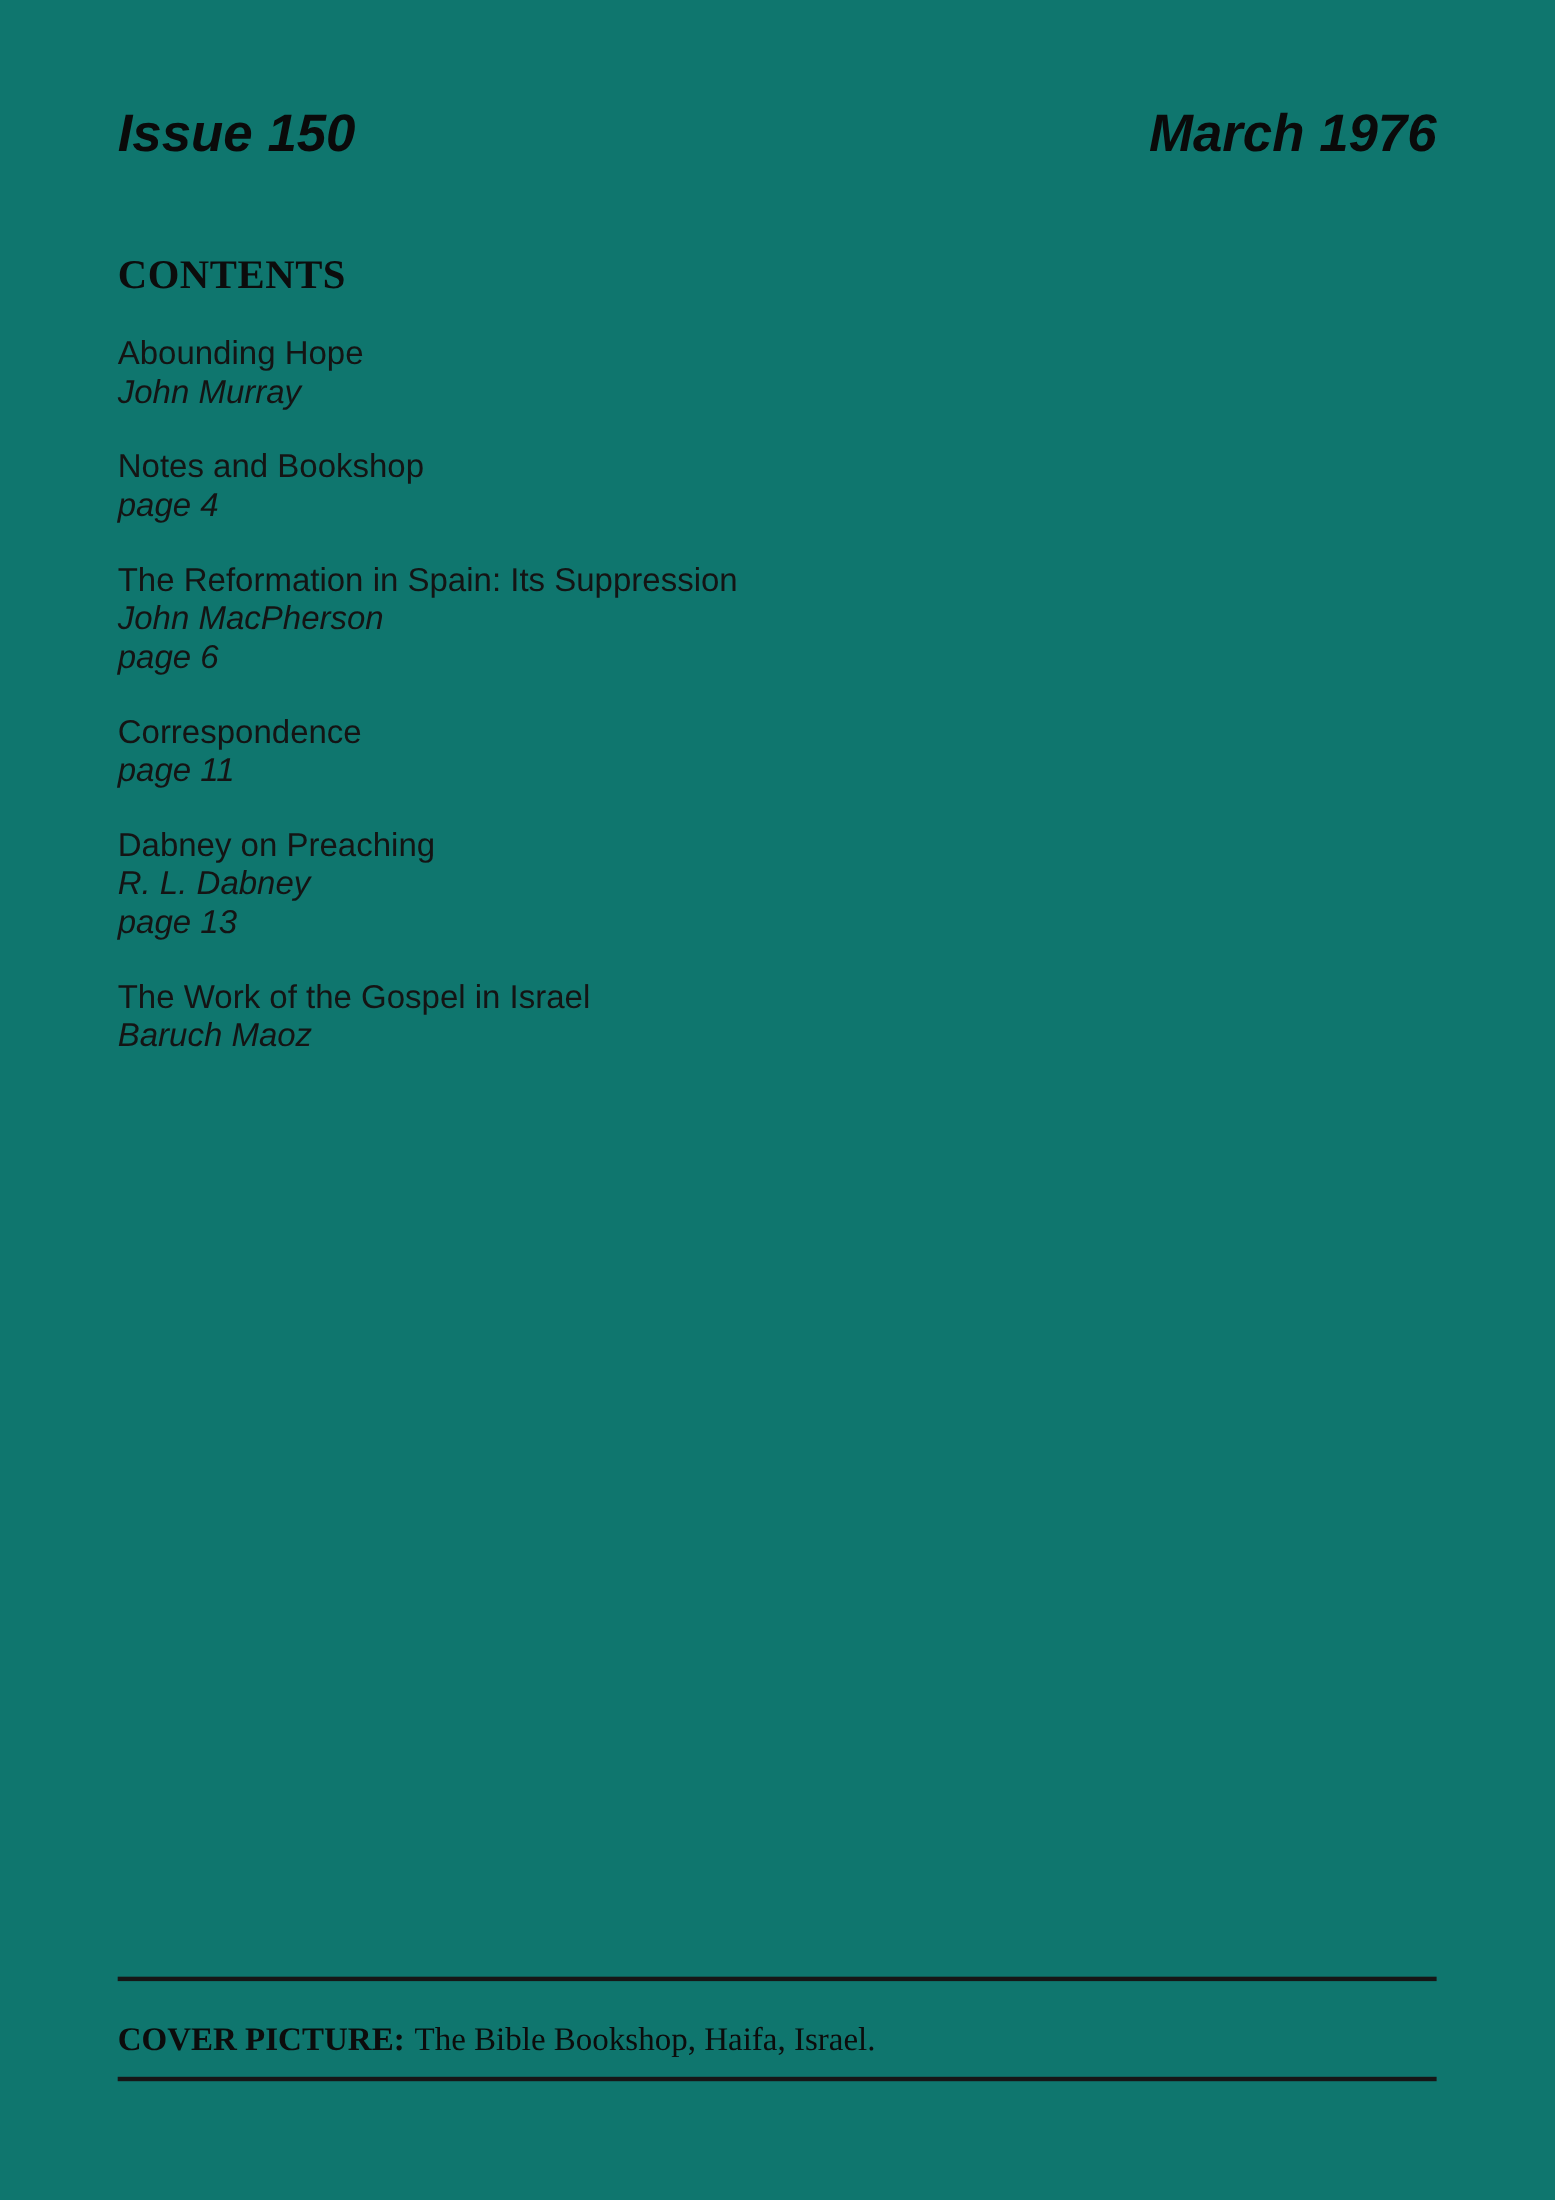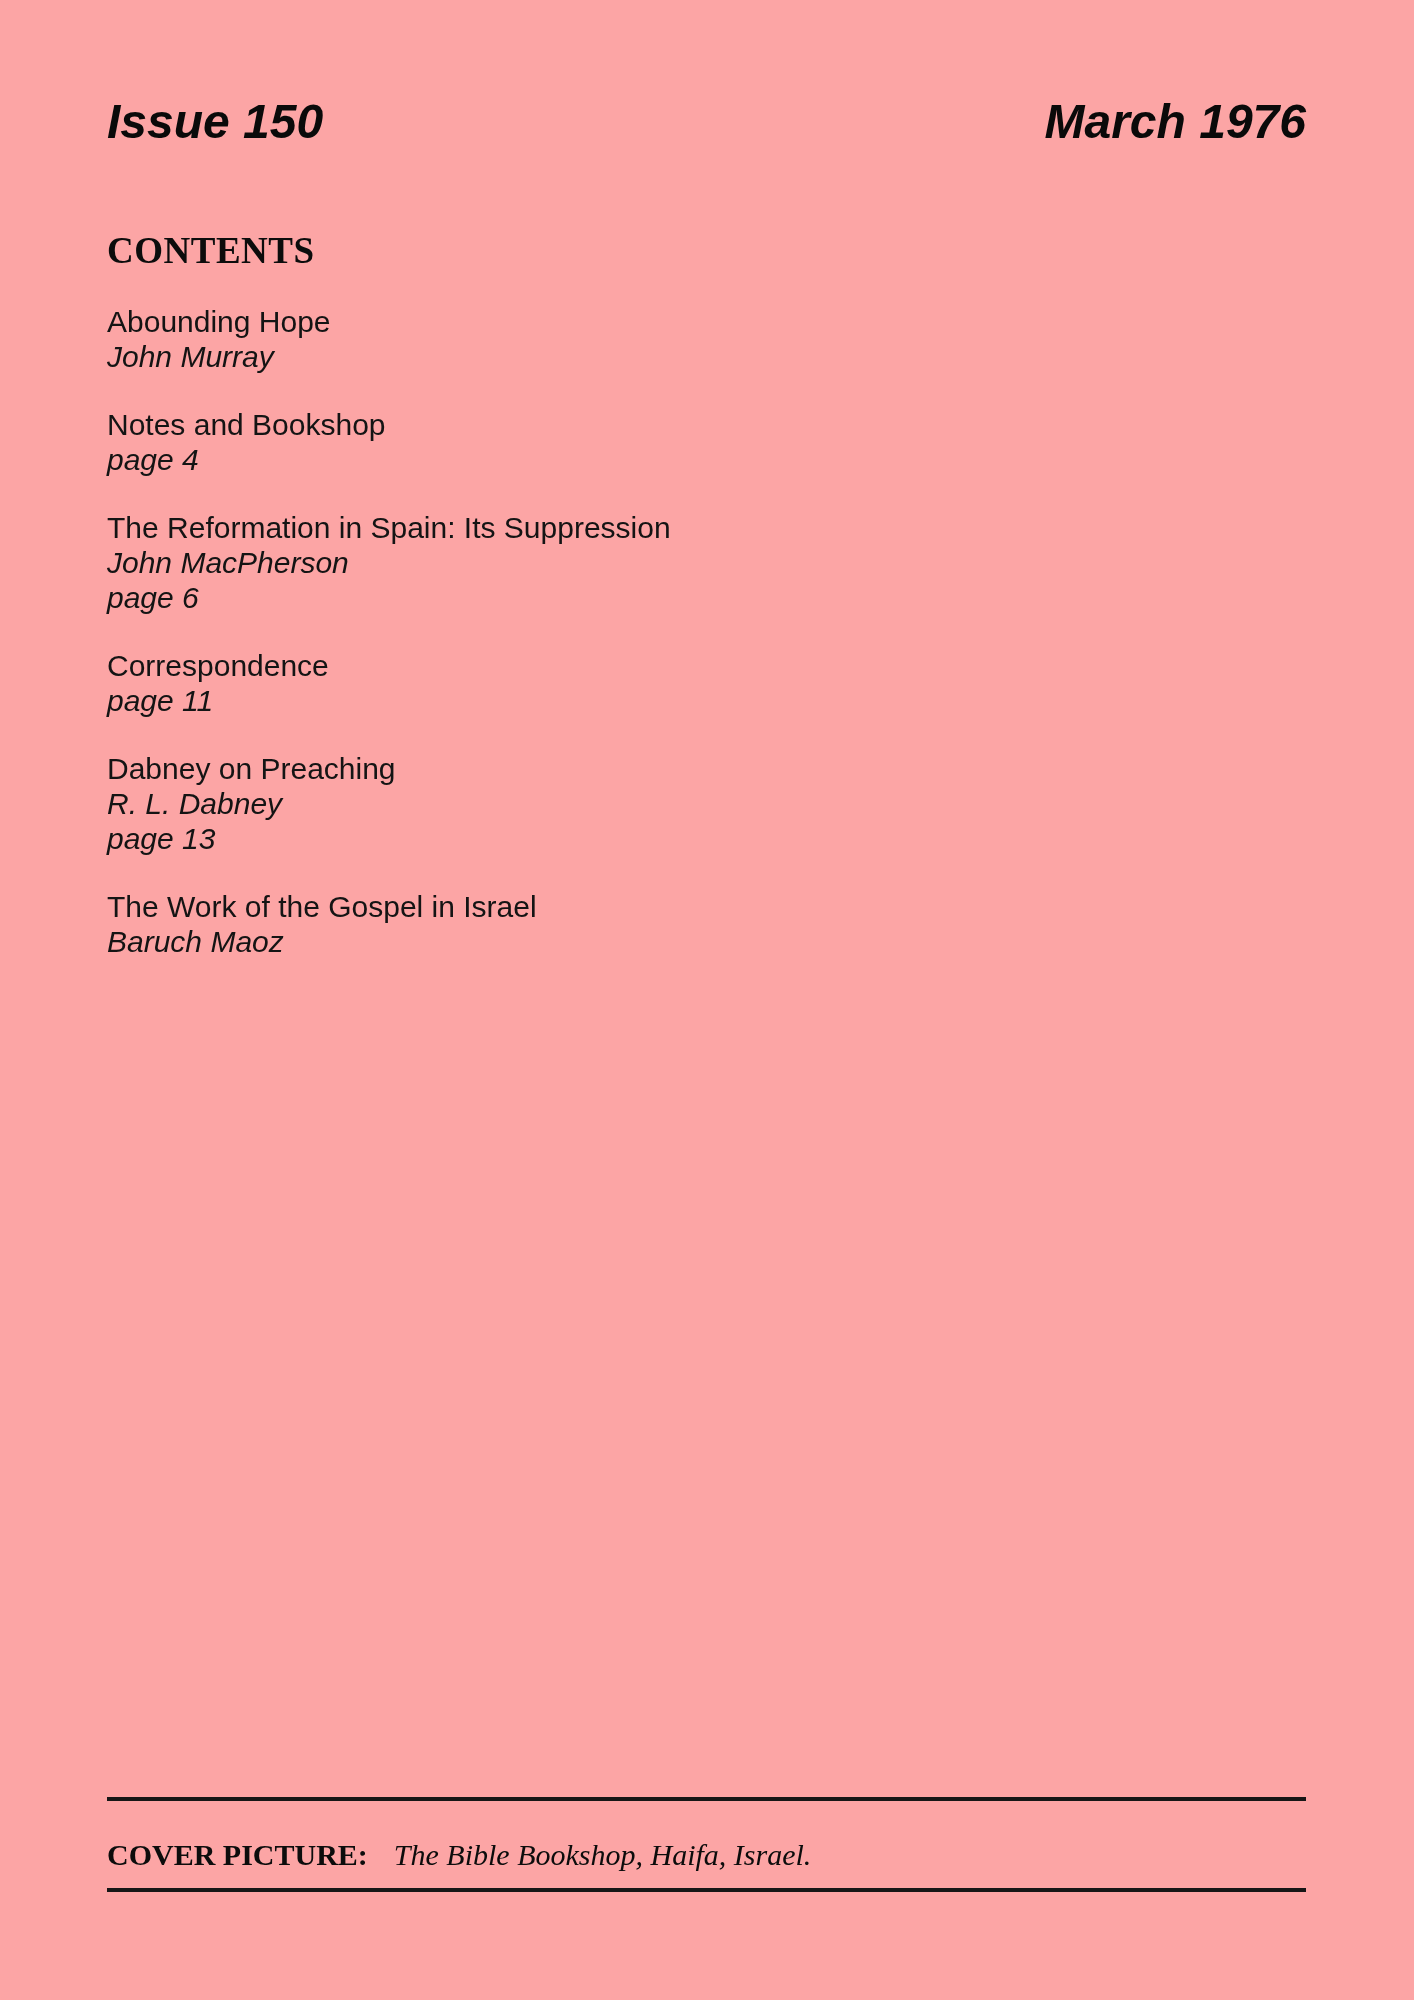--- a/index.html
+++ b/index.html
@@ -4,21 +4,21 @@
 <style>
   html, body {
     margin: 0;
     padding: 0;
     background: #ffffff;
   }
   .page {
     position: relative;
     width: 1414px;
     height: 2000px;
-    background: #fca5a5;
+    background: #0f766e;
     color: #0c0c0c;
     overflow: hidden;
   }
   
   .masthead {
     position: absolute;
     left: 107px;
     right: 108px;
     top: 98px;
     display: flex;
@@ -71,21 +71,21 @@
     background: #161616;
   }
   .cover-line {
     margin: 36px 0 16px 0;
     font-family: "Liberation Serif", serif;
     font-size: 30px;
     line-height: 35px;
     color: #0c0c0c;
   }
   .cover-line .cover-label { font-weight: 700; font-style: normal; }
-  .cover-line .cover-caption { font-style: italic; margin-left: 26px; }
+  .cover-line .cover-caption { margin-left: 9px; }
 </style>
 </head>
 <body>
 
 <div class="page">
 
   <header class="masthead">
     <span>Issue 150</span>
     <span>March 1976</span>
   </header>

